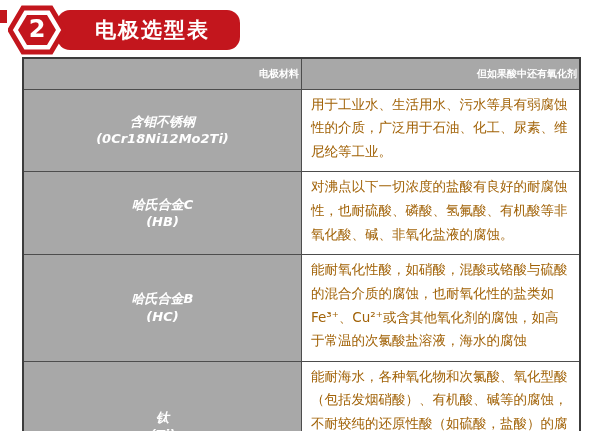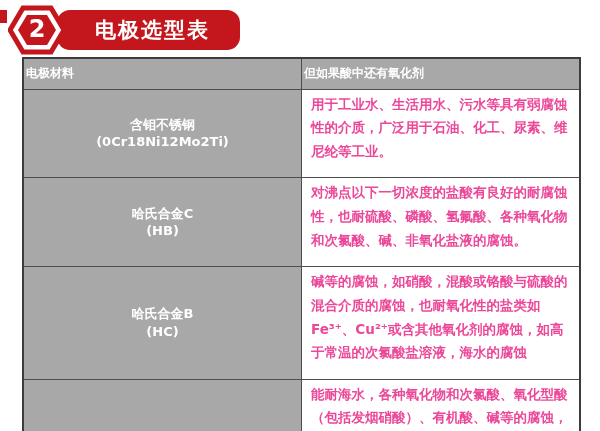--- a/index.html
+++ b/index.html
@@ -51,37 +51,38 @@
   table.sel { border: 2px solid #3c3c3c; }
   td.mat {
     width: 126px;
     background: var(--gray);
     color: #ffffff;
     font-weight: bold;
     font-size: 13px;
     text-align: center;
     line-height: 1.35;
     padding: 2px 4px;
+    font-style: italic;
   }
   td.mat .sub { display: block; font-weight: bold; }
   td.desc {
     background: #ffffff;
-    color: #ec4899;
-    font-weight: bold;
+    color: #a16207;
+    font-weight: normal;
     font-size: 13.5px;
     line-height: 1.75;
-    padding: 3px 10px 14px 9px;
+    padding: 3px 10px 8px 9px;
     text-align: left;
   }
   td.head {
     background: var(--gray);
     color: #ffffff;
     font-weight: bold;
-    font-size: 12px;
-    text-align: left;
+    font-size: 10px;
+    text-align: right;
     padding: 2px;
   }
   tr.hrow   { height: 31px; }
   tr.r0 { height: 53px; }
   tr.r1 { height: 44px; }
   tr.r2 { height: 67px; }
   tr.r3 { height: 78px; }
   :root { --red: #c3161d; --gray: #a8a8a8; }
 </style>
 </head>
@@ -114,29 +115,29 @@
       <span class="sub">(0Cr18Ni12Mo2Ti)</span>
     </td>
     <td class="desc">用于工业水、生活用水、污水等具有弱腐蚀性的介质，广泛用于石油、化工、尿素、维尼纶等工业。</td>
   </tr>
 
   <tr class="r1">
     <td class="mat">
       <span>哈氏合金C</span>
       <span class="sub">(HB)</span>
     </td>
-    <td class="desc">对沸点以下一切浓度的盐酸有良好的耐腐蚀性，也耐硫酸、磷酸、氢氟酸、各种氧化物和次氯酸、碱、非氧化盐液的腐蚀。</td>
+    <td class="desc">对沸点以下一切浓度的盐酸有良好的耐腐蚀性，也耐硫酸、磷酸、氢氟酸、有机酸等非氧化酸、碱、非氧化盐液的腐蚀。</td>
   </tr>
 
   <tr class="r2">
     <td class="mat">
       <span>哈氏合金B</span>
       <span class="sub">(HC)</span>
     </td>
-    <td class="desc">碱等的腐蚀，如硝酸，混酸或铬酸与硫酸的混合介质的腐蚀，也耐氧化性的盐类如Fe³⁺、Cu²⁺或含其他氧化剂的腐蚀，如高于常温的次氯酸盐溶液，海水的腐蚀</td>
+    <td class="desc">能耐氧化性酸，如硝酸，混酸或铬酸与硫酸的混合介质的腐蚀，也耐氧化性的盐类如Fe³⁺、Cu²⁺或含其他氧化剂的腐蚀，如高于常温的次氯酸盐溶液，海水的腐蚀</td>
   </tr>
 
   <tr class="r3">
     <td class="mat">
       <span>钛</span>
       <span class="sub">(Ti)</span>
     </td>
     <td class="desc">能耐海水，各种氧化物和次氯酸、氧化型酸（包括发烟硝酸）、有机酸、碱等的腐蚀，不耐较纯的还原性酸（如硫酸，盐酸）的腐蚀。但如果酸中还有氧化剂（如硝酸、Fe³⁺、Cu²⁺）时，腐蚀性大为降低。</td>
   </tr>
 

